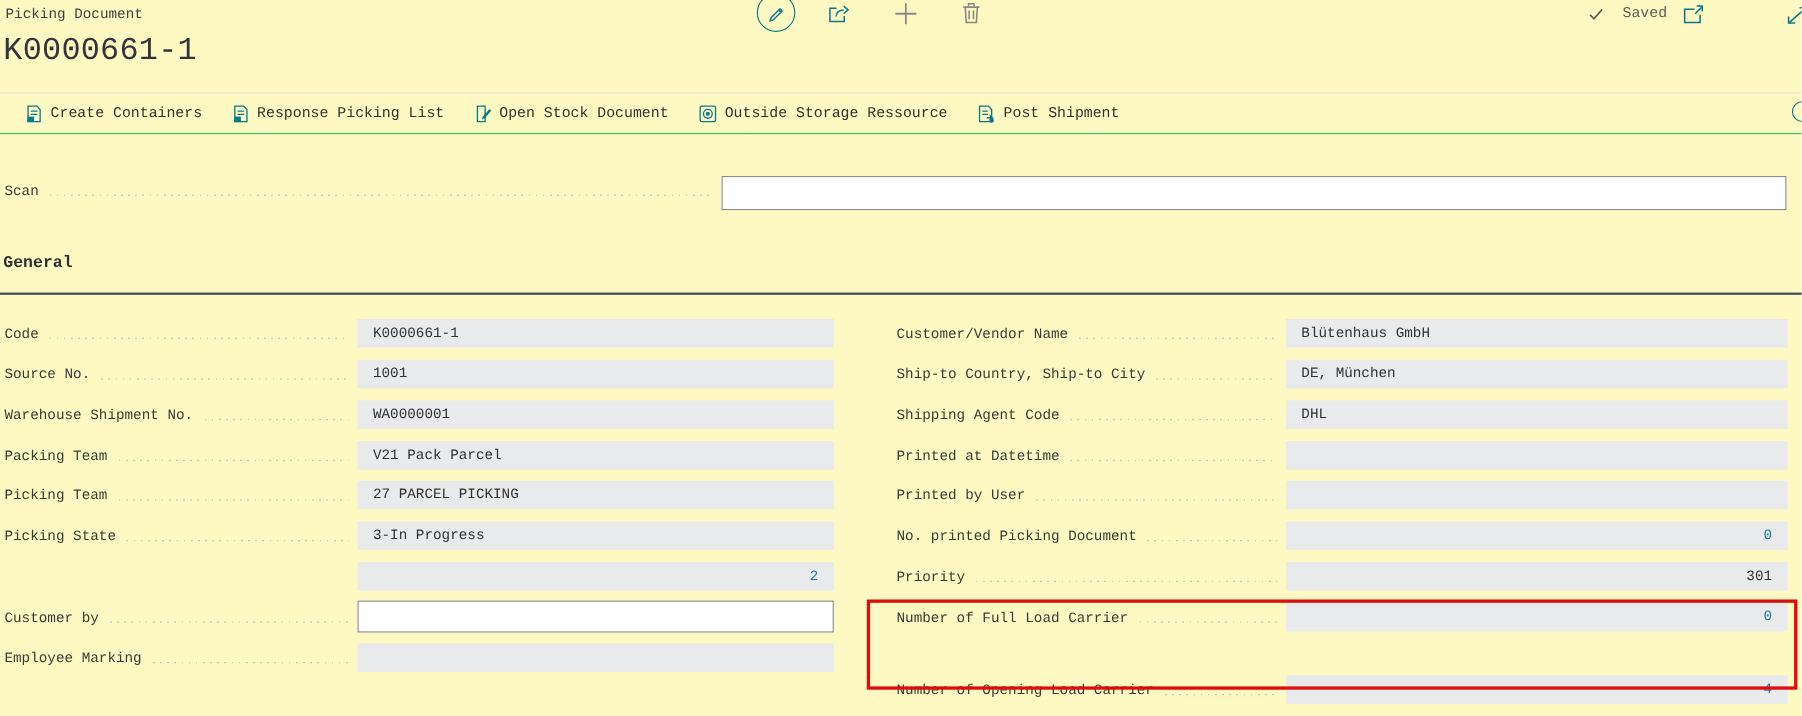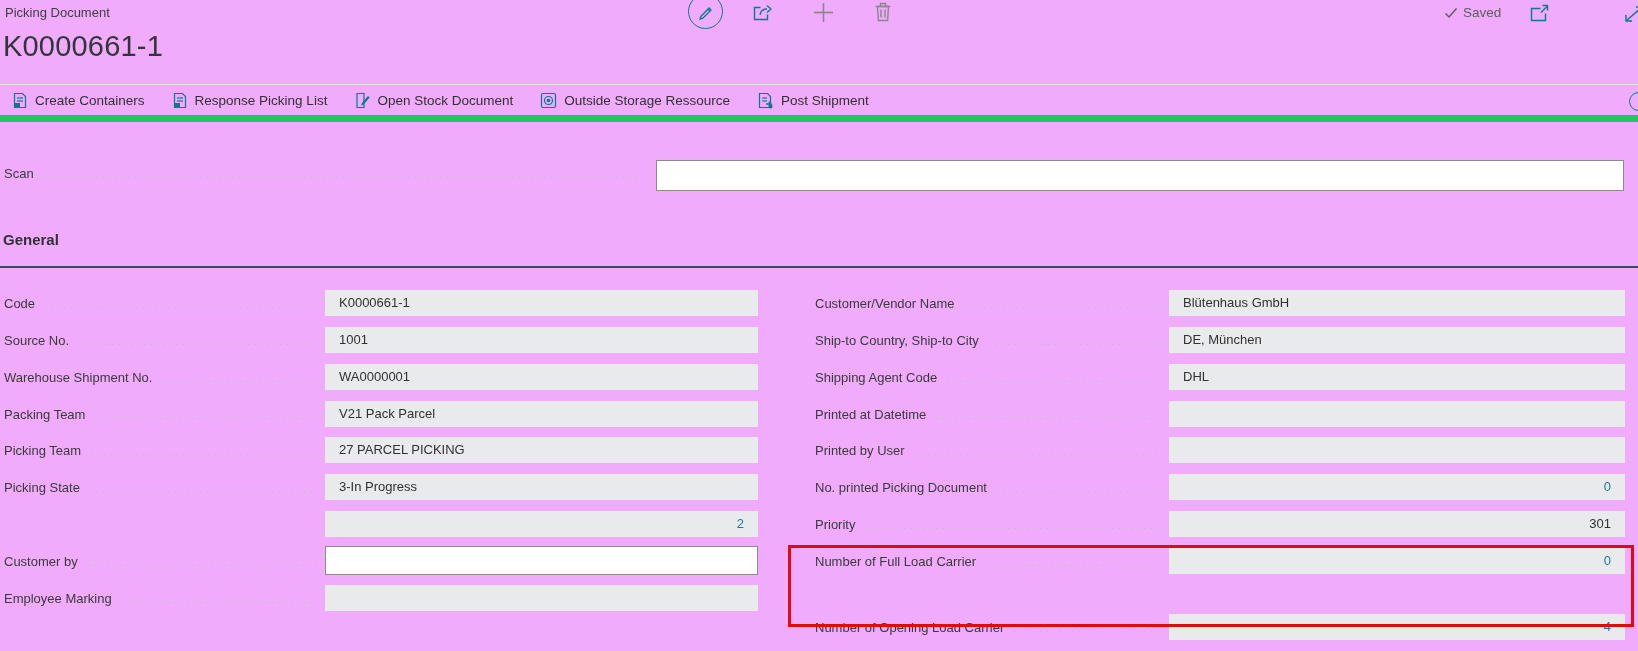--- a/index.html
+++ b/index.html
@@ -1,31 +1,31 @@
 <!DOCTYPE html>
 <html><head>
 <meta charset="utf-8">
 <style>
   html,body{margin:0;padding:0;background:#fff;}
-  #page{position:relative;width:1638px;height:651px;background:#f0abfc;overflow:hidden;
-        font-family:Liberation Sans, sans-serif;color:#323130;}
+  #page{position:relative;width:1638px;height:651px;background:#fef9c3;overflow:hidden;
+        font-family:Liberation Mono, monospace;color:#323130;}
 
   
   .caption{position:absolute;left:5px;top:5px;font-size:13px;color:#3f3f41;}
   .page-title{position:absolute;left:3px;top:30px;font-size:29px;font-weight:300;color:#32353a;letter-spacing:.2px;}
   .topicon{position:absolute;cursor:pointer;}
   .pencil-circle{left:688px;top:-6px;width:35px;height:35px;border:1.6px solid #077b8b;border-radius:50%;
                  display:flex;align-items:center;justify-content:center;box-sizing:border-box;}
-  .saved{position:absolute;left:1444px;top:5px;font-size:13.5px;color:#5f5d5b;display:flex;align-items:center;gap:5px;}
+  .saved{position:absolute;left:1444px;top:5px;font-size:13.5px;color:#5f5d5b;display:flex;align-items:center;gap:17px;}
   .abar-partial-circle{position:absolute;left:1629px;top:92px;width:19px;height:19px;border:1.6px solid #077b8b;border-radius:50%;box-sizing:border-box;}
 
   
   .action-bar{position:absolute;left:0;top:84px;width:1638px;height:38px;
-              border-top:1px solid #e4e3e1;border-bottom:7px solid #22c55e;
-              display:flex;align-items:center;gap:27px;padding-left:12px;box-sizing:border-box;}
+              border-top:1px solid #e4e3e1;border-bottom:1px solid #22c55e;
+              display:flex;align-items:center;gap:27px;padding-left:23px;box-sizing:border-box;}
   .action-item{display:flex;align-items:center;gap:7px;background:none;border:none;padding:0;
                font-family:inherit;font-size:13.5px;color:#323130;cursor:pointer;white-space:nowrap;}
 
   
   .scan-row{position:absolute;left:4px;top:160px;width:1620px;height:32px;}
   .scan-row .labelwrap{width:645px;}
   .scan-input{position:absolute;left:652px;right:0;top:0;height:31px;border:1px solid #8b8a88;background:#fff;
               box-sizing:border-box;font-family:inherit;font-size:13px;padding:0 10px;}
 
   

